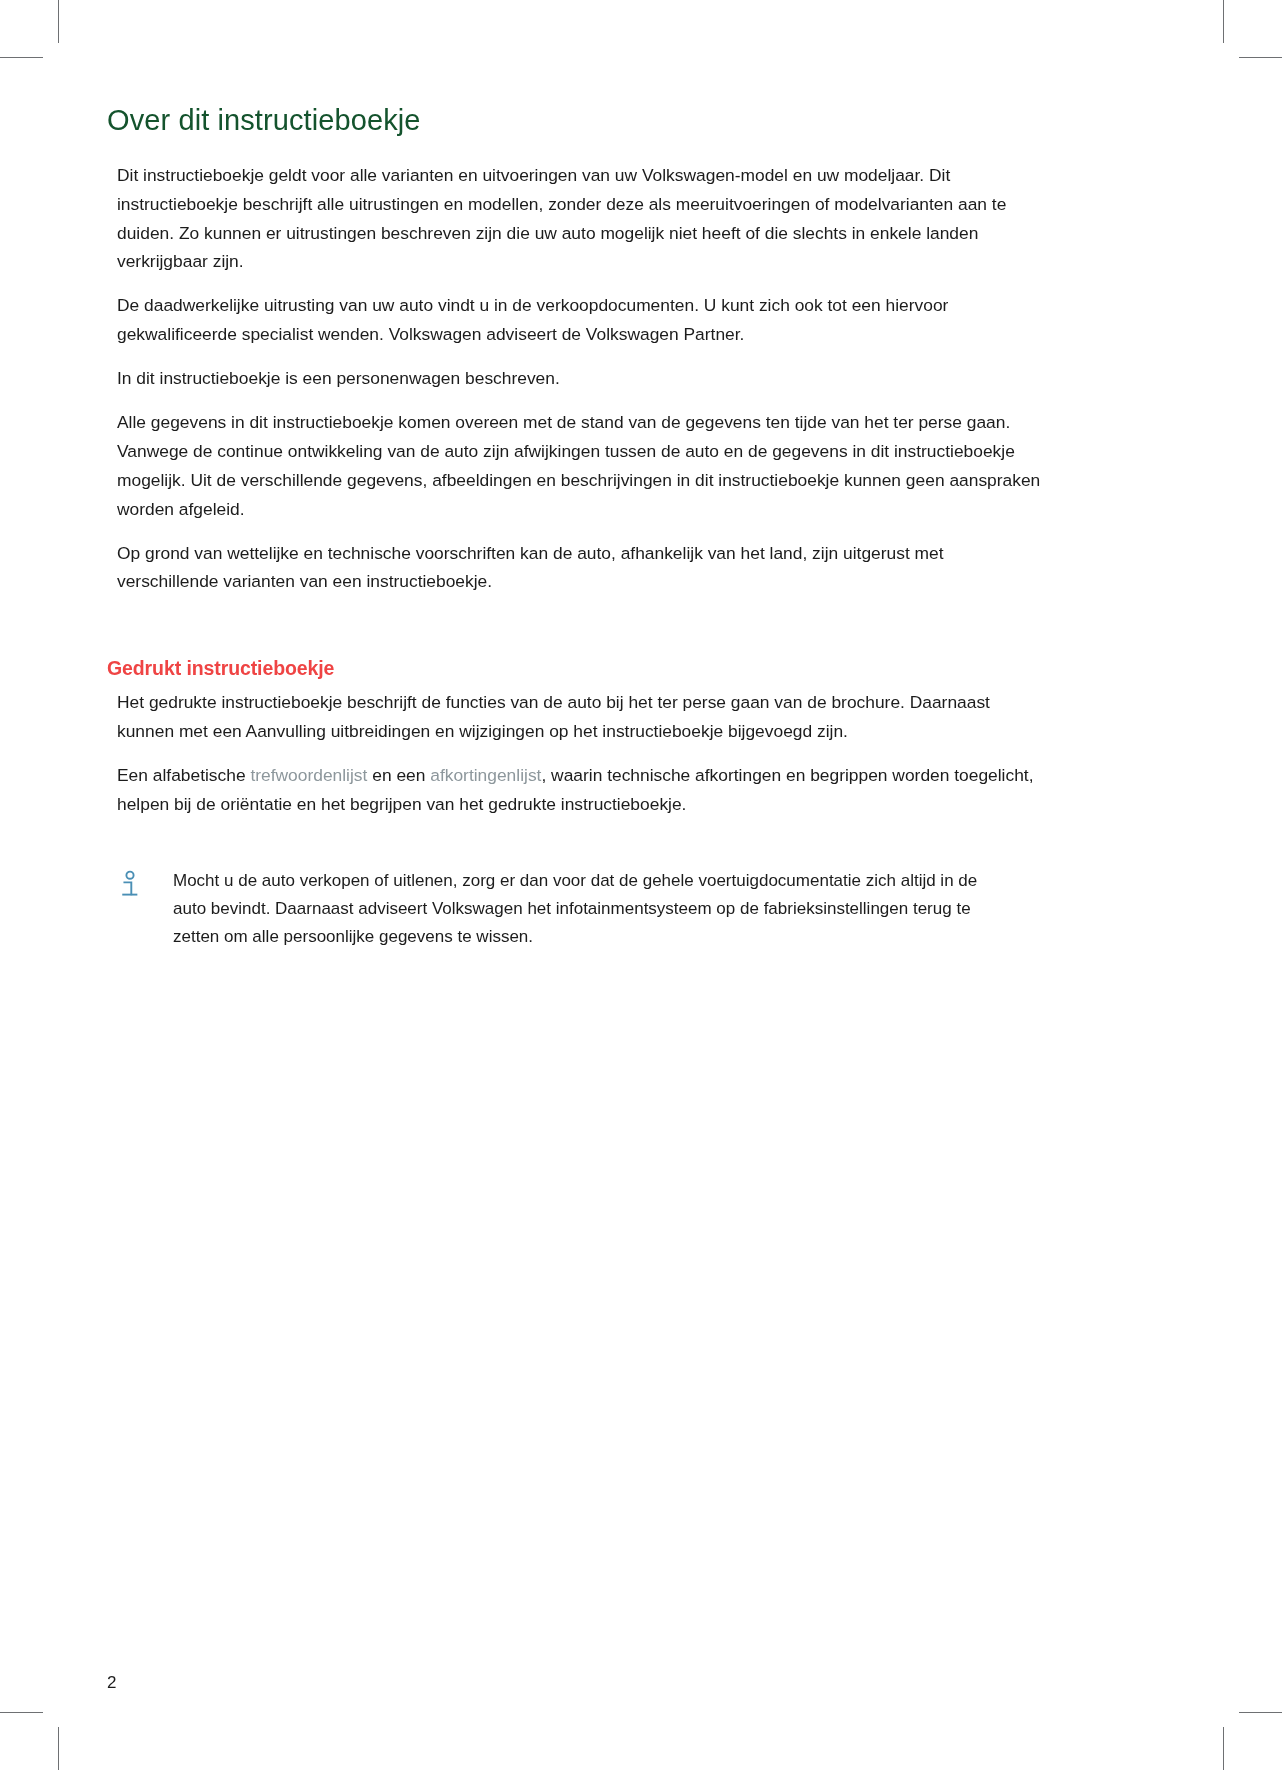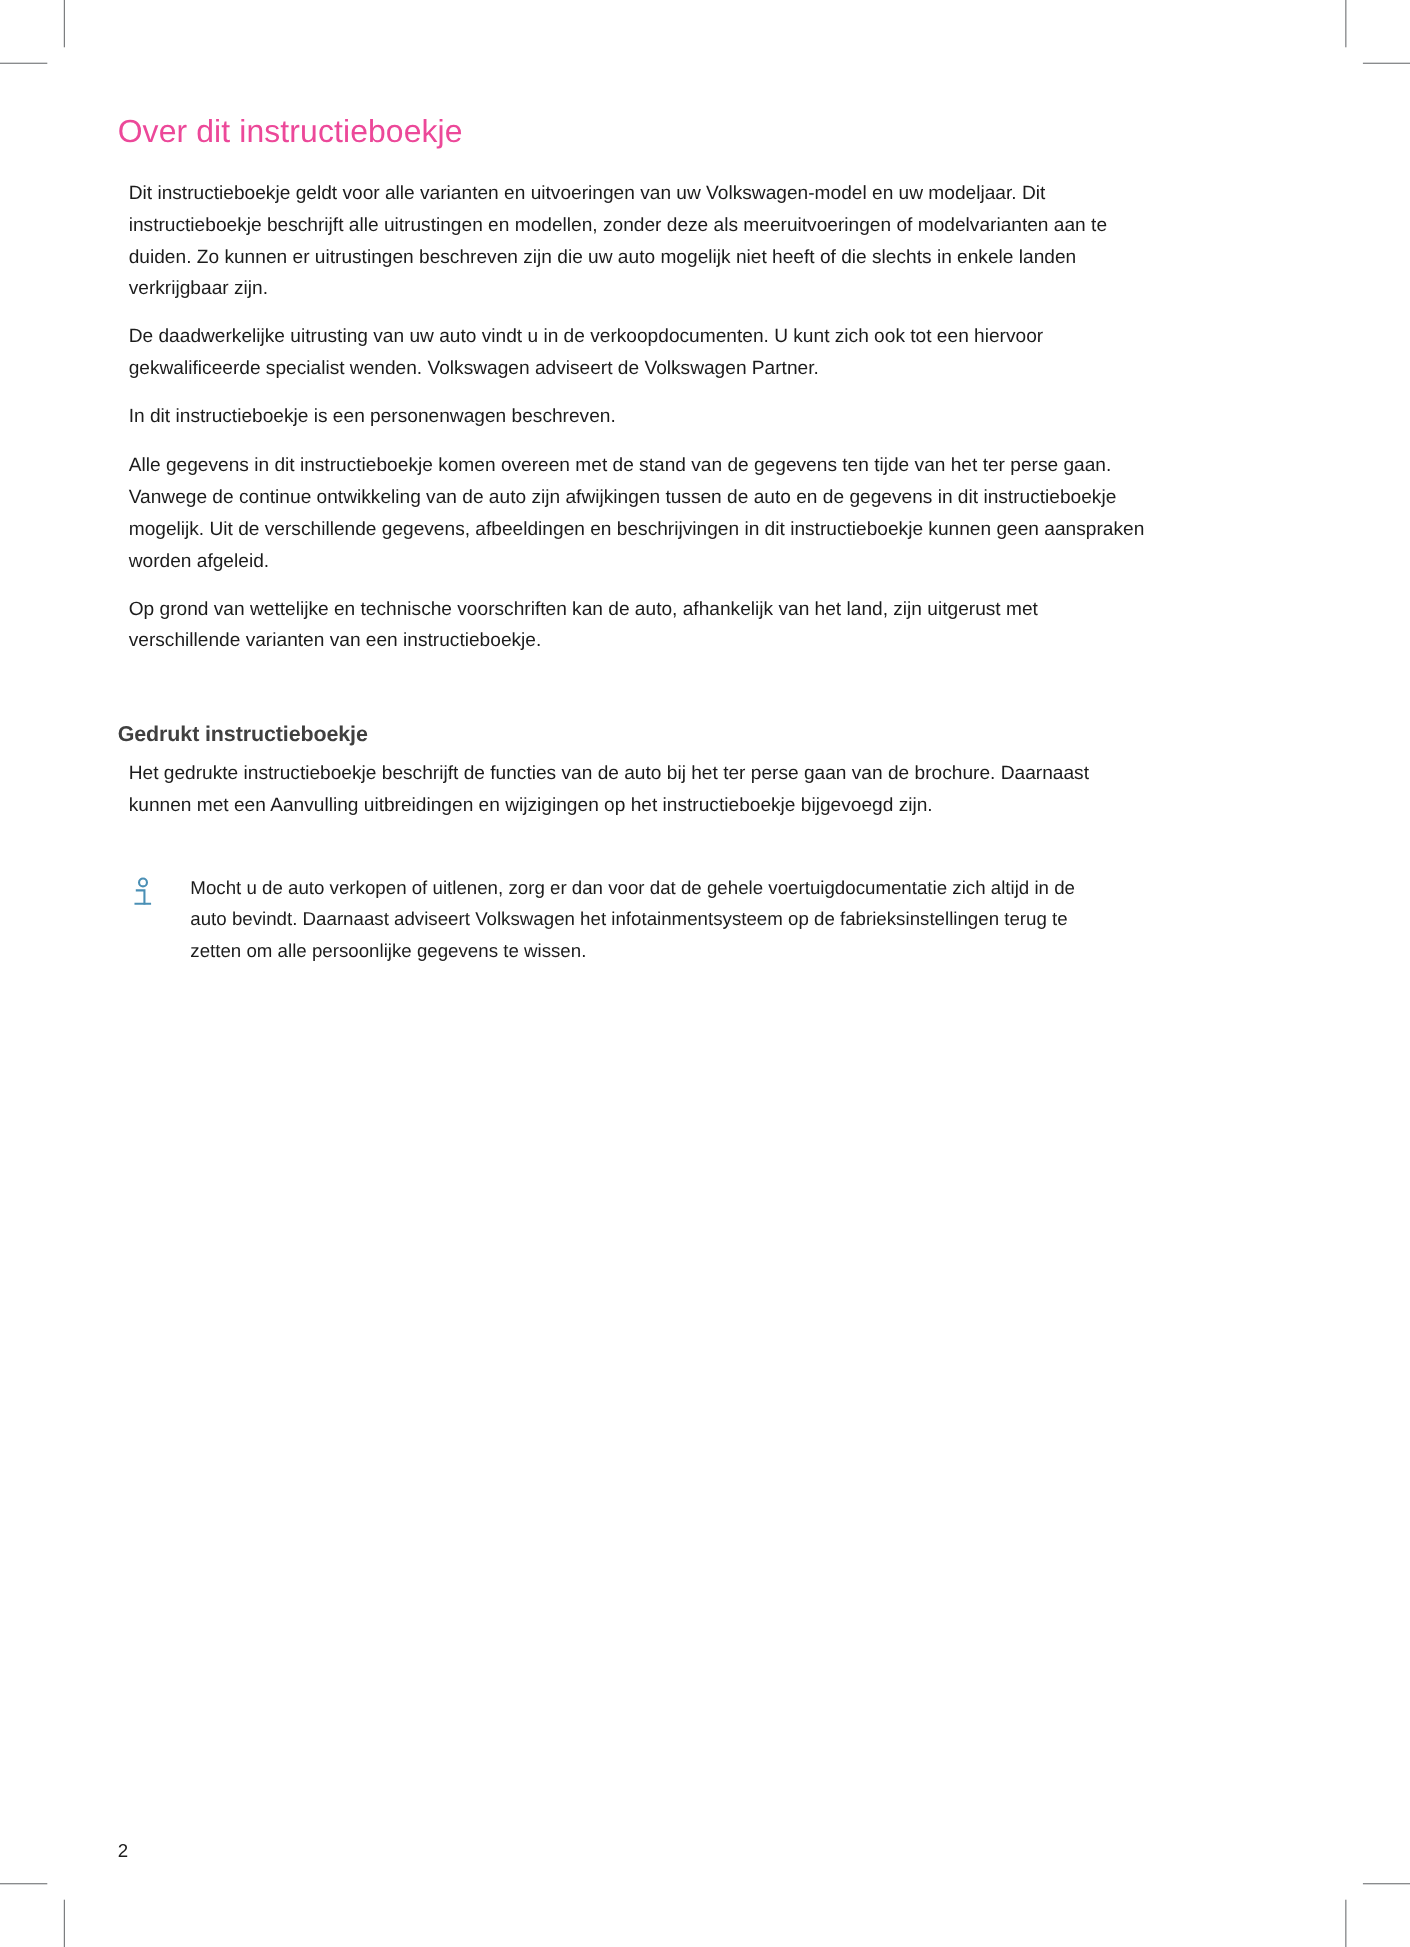--- a/index.html
+++ b/index.html
@@ -39,41 +39,41 @@
     left: 107px;
     top: 0;
     width: 945px;
     height: 1770px;
   }
 
   .page-title {
     font-size: 29px;
     font-weight: 400;
     letter-spacing: 0.1px;
-    color: #ec4899;
+    color: #14532d;
     margin: 0;
     padding-top: 103px;
     line-height: 1.2;
   }
 
   .body-para {
     font-size: 17.4px;
     line-height: 1.66;
     color: #1c1c1c;
     margin: 10px;
     text-align: left;
   }
 
   .para-gap-first { margin-top: 23px; }
   .para-gap      { margin-top: 15px; }
 
   .section-head {
     font-size: 19.5px;
     font-weight: bold;
-    color: #404040;
+    color: #ef4444;
     margin: 0;
     padding-top: 51px;
     letter-spacing: -0.1px;
   }
   .section-head + .body-para { margin-top: 8px; }
 
   .xref {
     color: #8d979c;
   }
 
@@ -125,20 +125,21 @@
   <p class="body-para para-gap-first">Dit instructieboekje geldt voor alle varianten en uitvoeringen van uw Volkswagen-model en uw modeljaar. Dit instructieboekje beschrijft alle uitrustingen en modellen, zonder deze als meeruitvoeringen of modelvarianten aan te duiden. Zo kunnen er uitrustingen beschreven zijn die uw auto mogelijk niet heeft of die slechts in enkele landen verkrijgbaar zijn.</p>
   <p class="body-para para-gap">De daadwerkelijke uitrusting van uw auto vindt u in de verkoopdocumenten. U kunt zich ook tot een hiervoor gekwalificeerde specialist wenden. Volkswagen adviseert de Volkswagen Partner.</p>
   <p class="body-para para-gap">In dit instructieboekje is een personenwagen beschreven.</p>
   <p class="body-para para-gap">Alle gegevens in dit instructieboekje komen overeen met de stand van de gegevens ten tijde van het ter perse gaan. Vanwege de continue ontwikkeling van de auto zijn afwijkingen tussen de auto en de gegevens in dit instructieboekje mogelijk. Uit de verschillende gegevens, afbeeldingen en beschrijvingen in dit instructieboekje kunnen geen aanspraken worden afgeleid.</p>
   <p class="body-para para-gap">Op grond van wettelijke en technische voorschriften kan de auto, afhankelijk van het land, zijn uitgerust met verschillende varianten van een instructieboekje.</p>
 
   <h2 class="section-head">Gedrukt instructieboekje</h2>
 
   <p class="body-para">Het gedrukte instructieboekje beschrijft de functies van de auto bij het ter perse gaan van de brochure. Daarnaast kunnen met een Aanvulling uitbreidingen en wijzigingen op het instructieboekje bijgevoegd zijn.</p>
 
+  <p class="body-para para-gap"><span>Een alfabetische </span><a class="xref" href="#" style="text-decoration:none;">trefwoordenlijst</a><span> en een </span><a class="xref" href="#" style="text-decoration:none;">afkortingenlijst</a><span>, waarin technische afkortingen en begrippen worden toegelicht, helpen bij de oriëntatie en het begrijpen van het gedrukte instructieboekje.</span></p>
 
   <div class="note-block">
     <div class="note-icon">
       <svg width="26" height="30" viewBox="0 0 26 30" aria-hidden="true">
         <g fill="none" stroke="#4a8fb5" stroke-width="1.9">
           <circle cx="13" cy="5.2" r="3.6"></circle>
           <path d="M7.4 12.4 h6.9 v12.0" stroke-linecap="square"></path>
           <path d="M6.2 24.6 h13.2" stroke-linecap="square"></path>
         </g>
       </svg>

